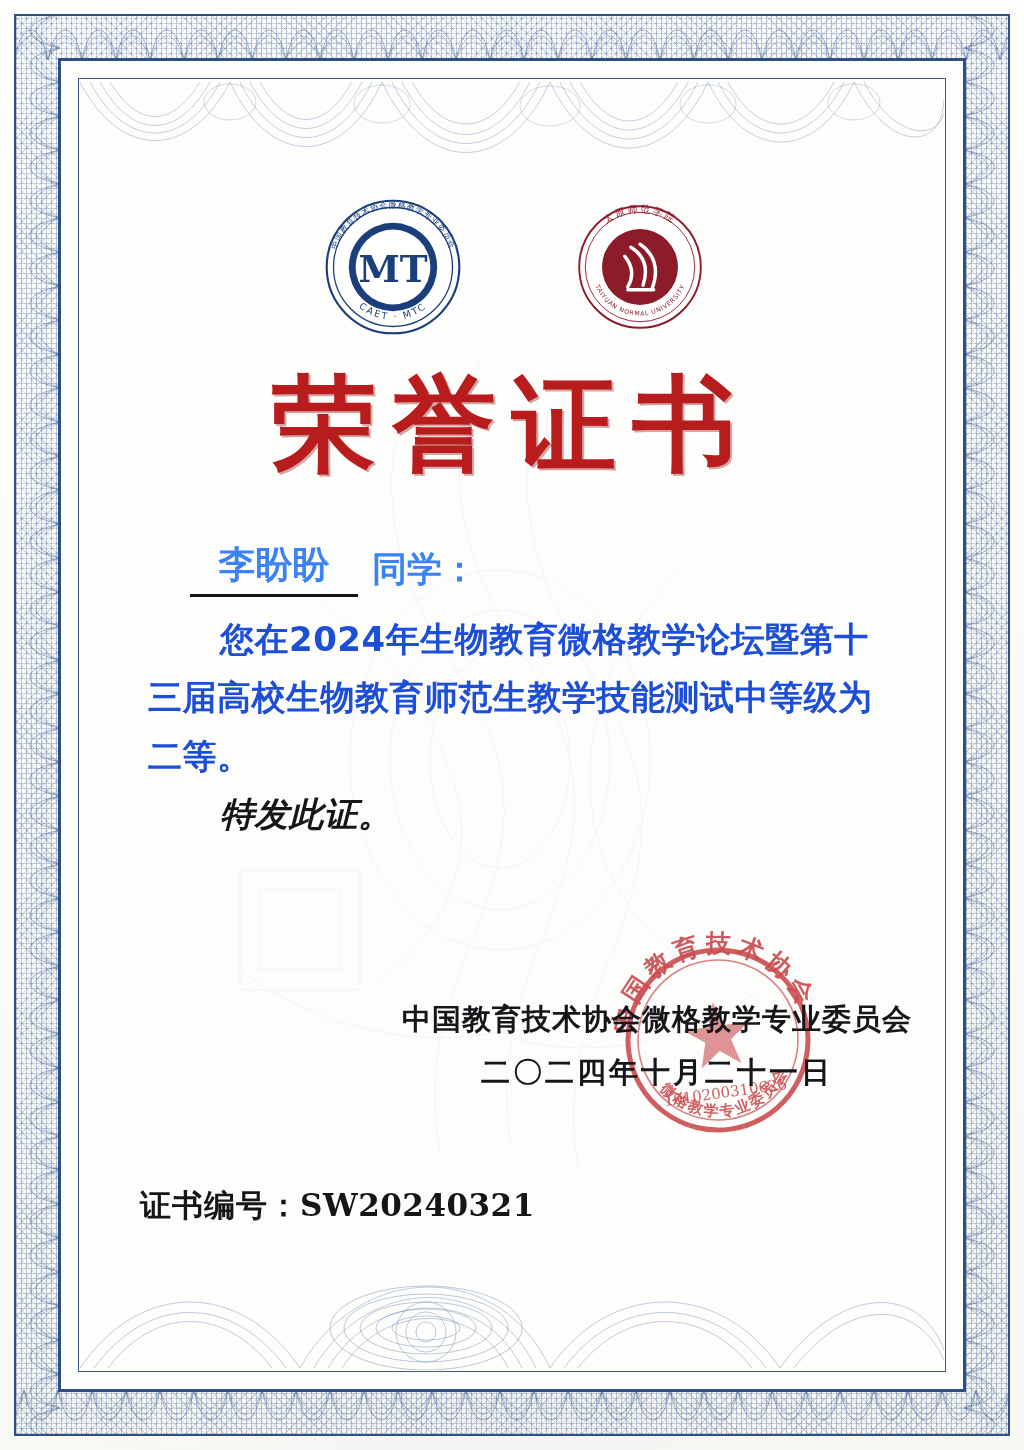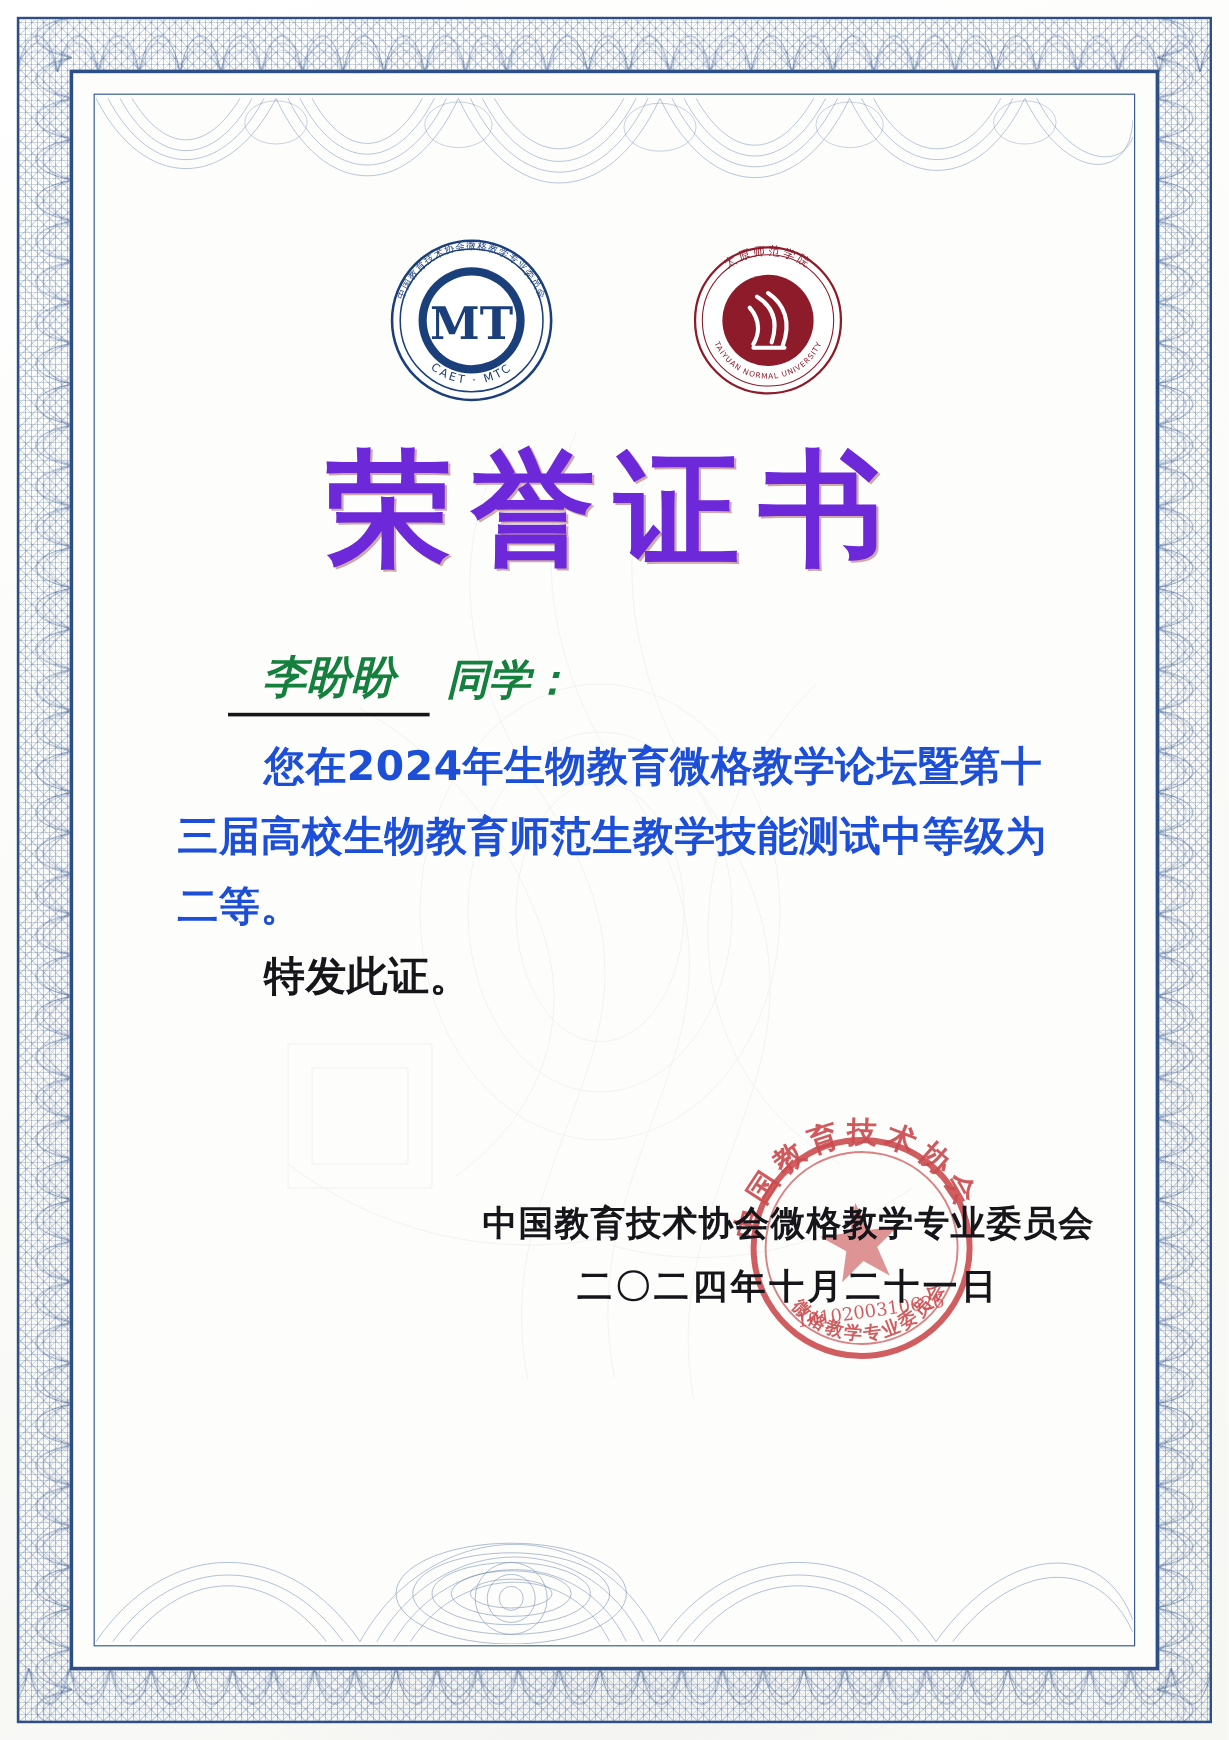--- a/index.html
+++ b/index.html
@@ -113,35 +113,34 @@
   .title {
     position: absolute;
     left: 0; right: 0;
     top: 368px;
     text-align: center;
     font-family: "DejaVu Serif", "Liberation Serif", serif;
     font-size: 104px;
     line-height: 1.08;
     letter-spacing: 16px;
     font-weight: 700;
-    color: #6d28d9;
+    color: #b91c1c;
     text-shadow: 2px 2px 0 rgba(120,10,12,0.35);
   }
 
   
   .recipient-line {
     position: absolute;
     left: 150px;
     top: 540px;
     width: 740px;
     display: flex;
-    align-items: center;
+    align-items: flex-end;
     font-size: 36px;
-    color: #15803d;
-    font-style: italic;
+    color: #3b82f6;
   }
   .recipient-name {
     display: inline-block;
     min-width: 152px;
     padding: 0 8px 4px 8px;
     margin-left: 40px;
     border-bottom: 3px solid #16161a;
     text-align: center;
     font-weight: 700;
     font-size: 37px;
@@ -169,20 +168,21 @@
     position: absolute;
     left: 148px;
     top: 786px;
     width: 748px;
     font-size: 34px;
     font-weight: 700;
     line-height: 1.7;
     color: #15151a;
     text-indent: 72px;
     letter-spacing: 0.5px;
+    font-style: italic;
   }
 
   
   .signature {
     position: absolute;
     right: 112px;
     top: 1000px;
     text-align: center;
     color: #15151a;
   }
@@ -415,14 +415,17 @@
       <text x="110" y="168" font-family="'DejaVu Serif','Liberation Serif',serif" font-size="15" fill="#c0262b" text-anchor="middle" opacity="0.9">1010200310626</text>
       <path d="M110 72 L 118 96 L 143 96 L 123 111 L 130 136 L 110 121 L 90 136 L 97 111 L 77 96 L 102 96 Z" fill="#c0262b" opacity="0.6"></path>
     </g>
   </svg>
 
   <div class="signature">
     <div class="sign-org">中国教育技术协会微格教学专业委员会</div>
     <div class="sign-date">二〇二四年十月二十一日</div>
   </div>
 
+  <div class="serial">
+    <span>证书编号：</span><span class="serial-no">SW20240321</span>
+  </div>
 
 </div>
 
 </body></html>

